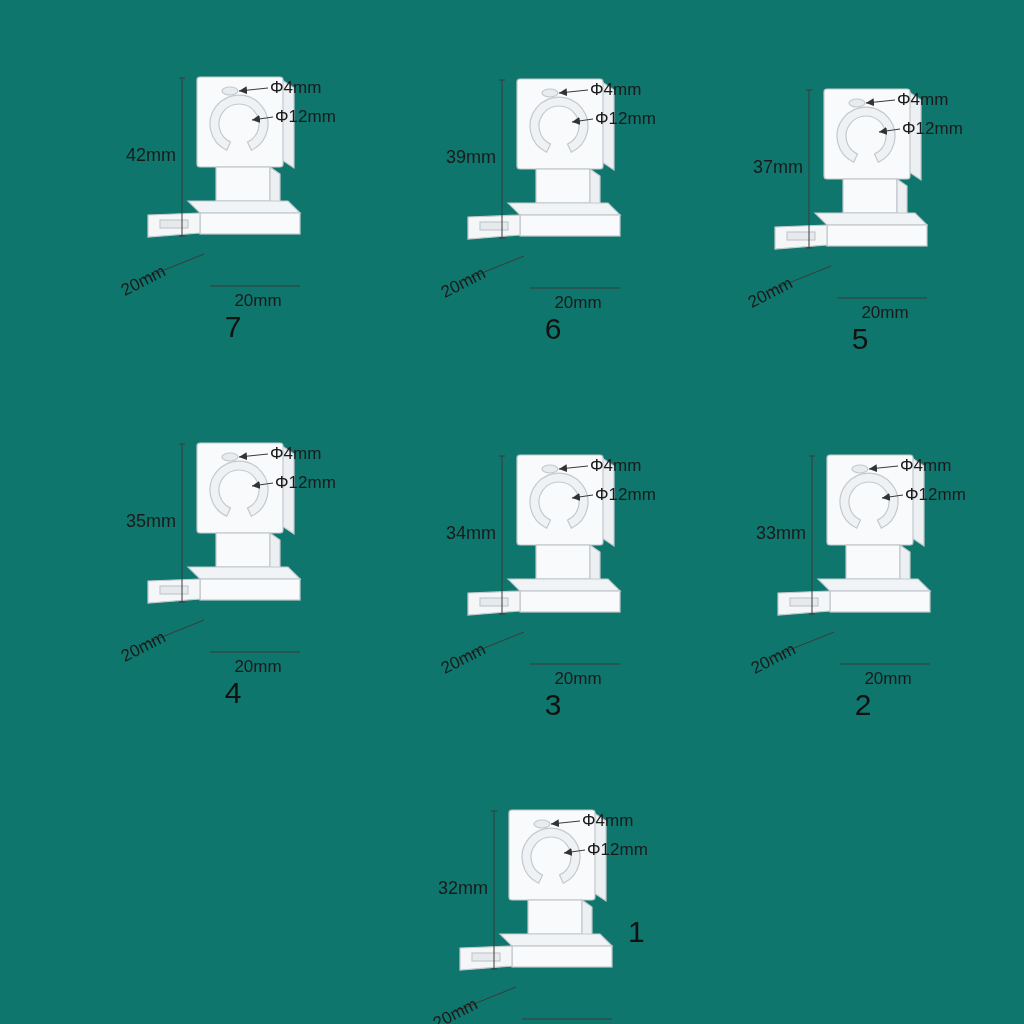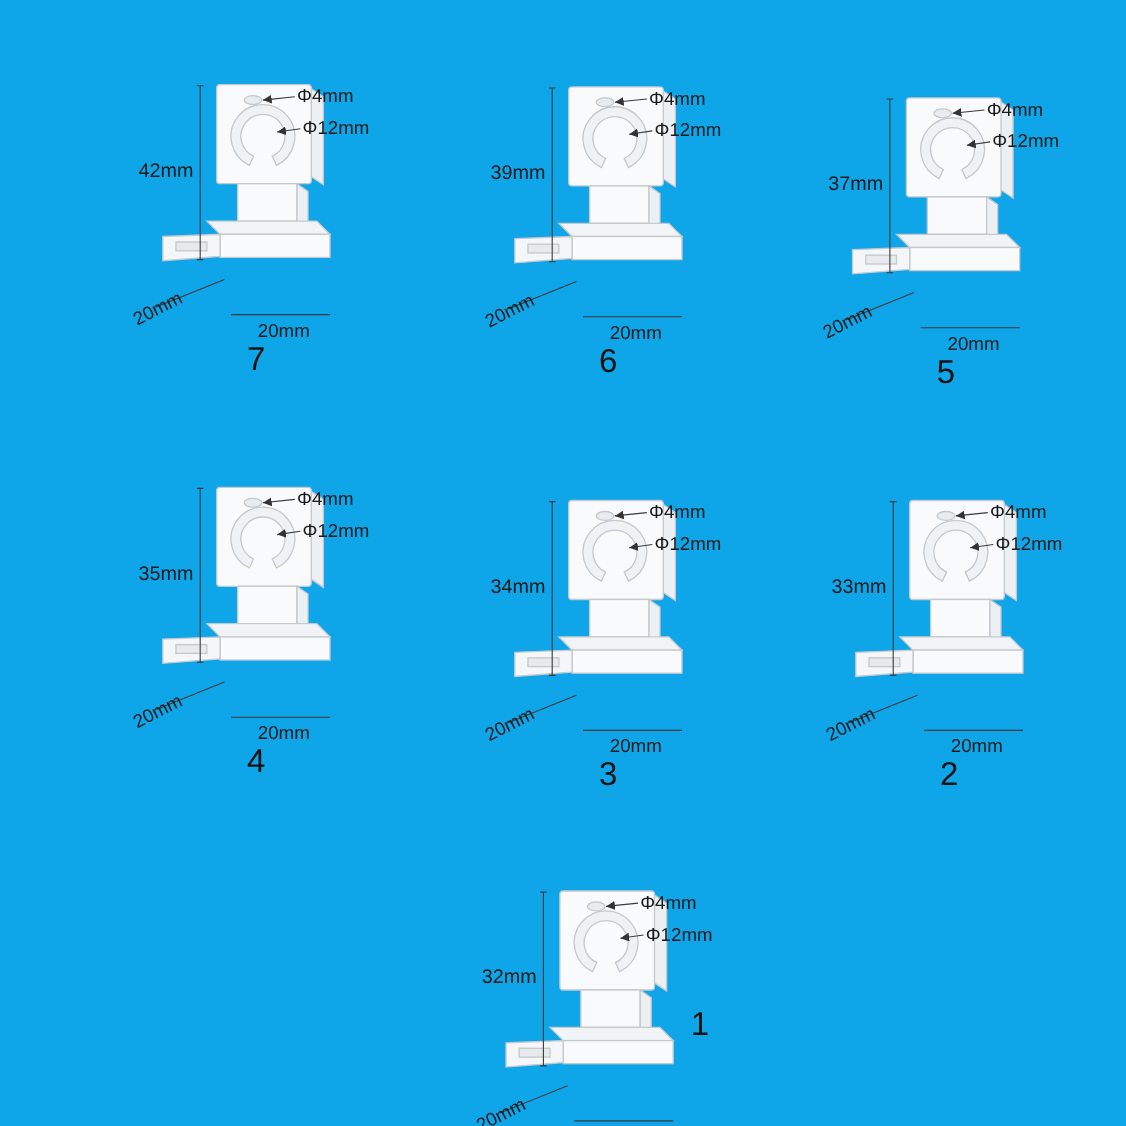--- a/index.html
+++ b/index.html
@@ -1,17 +1,17 @@
 <!DOCTYPE html>
 <html><head>
 <meta charset="utf-8">
 <style>
   html,body{margin:0;padding:0;background:#ffffff;}
   .canvas{
-    position:relative;width:1024px;height:1024px;background:#0ea5e9;overflow:hidden;
+    position:relative;width:1024px;height:1024px;background:#0f766e;overflow:hidden;
     font-family:"Liberation Sans","DejaVu Sans",sans-serif;color:#1a1a1a;
   }
   .figure{position:absolute;width:230px;height:300px;}
   .figure svg.draw{position:absolute;left:0;top:0;}
   .lbl{position:absolute;font-size:17px;line-height:18px;white-space:nowrap;color:#1a1a1a;}
   .lbl.phi4{left:152px;top:17px;}
   .lbl.phi12{left:157px;top:46px;}
   .lbl.height{left:0;top:84px;width:58px;text-align:right;font-size:18px;}
   .lbl.depth{left:2px;top:210px;transform:rotate(-27deg);transform-origin:center;}
   .lbl.width{left:100px;top:230px;width:80px;text-align:center;}

